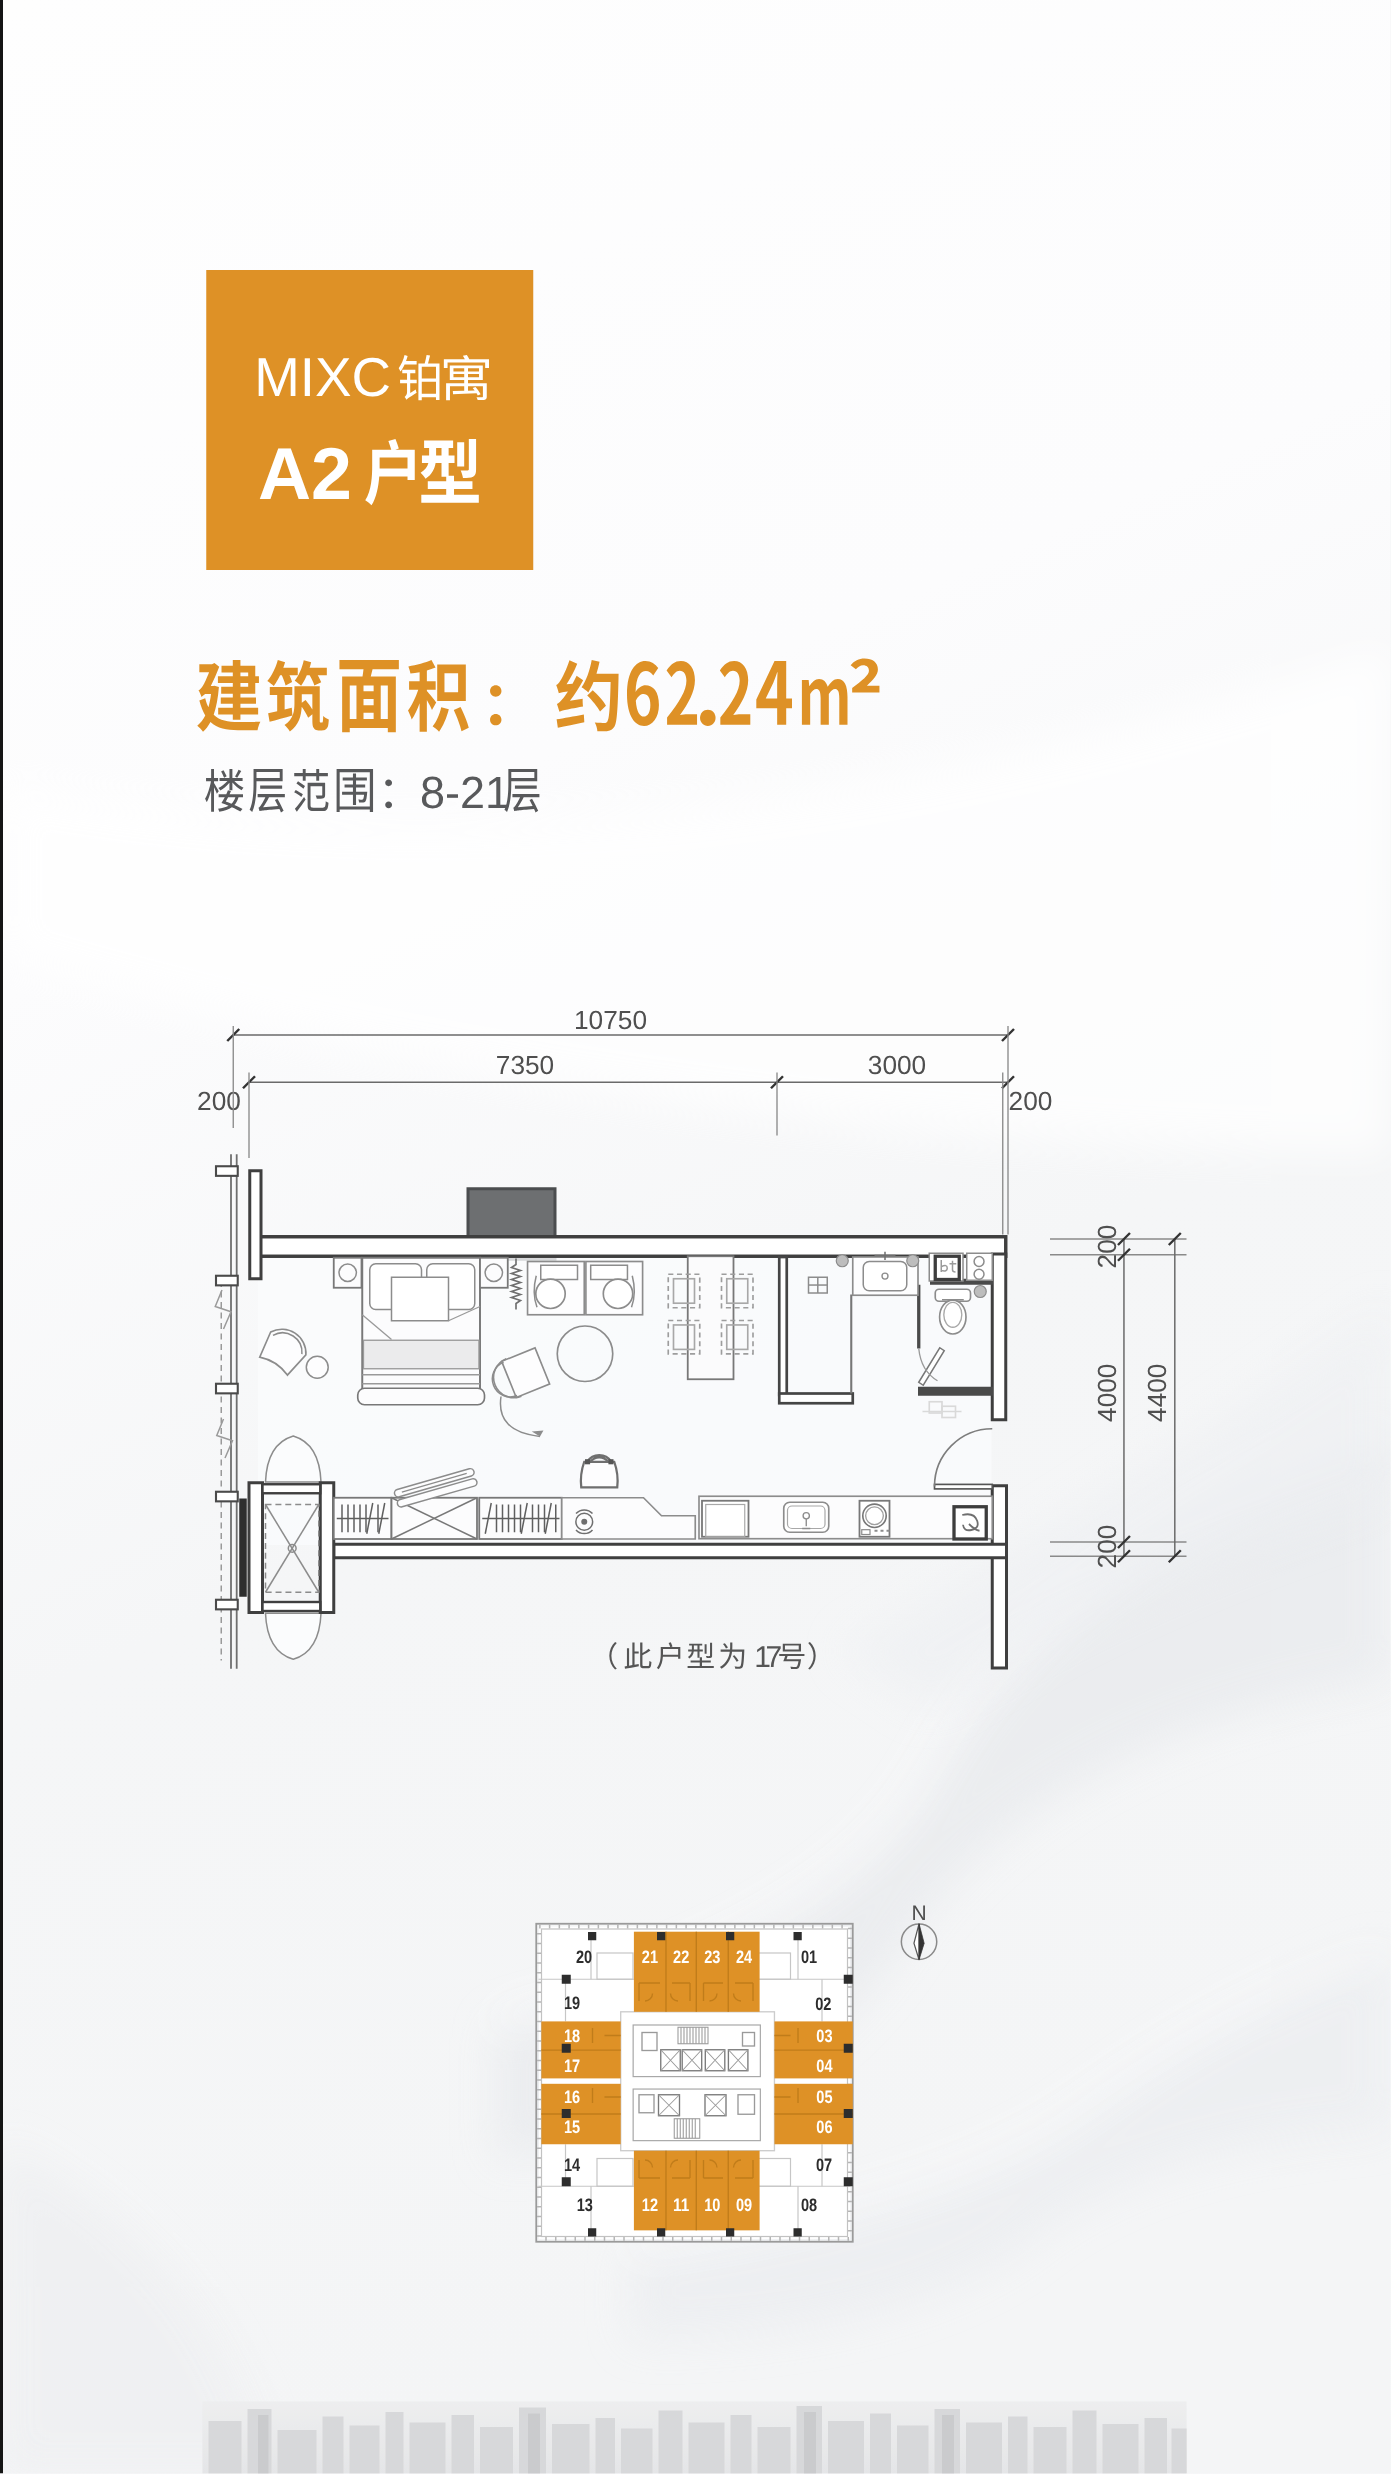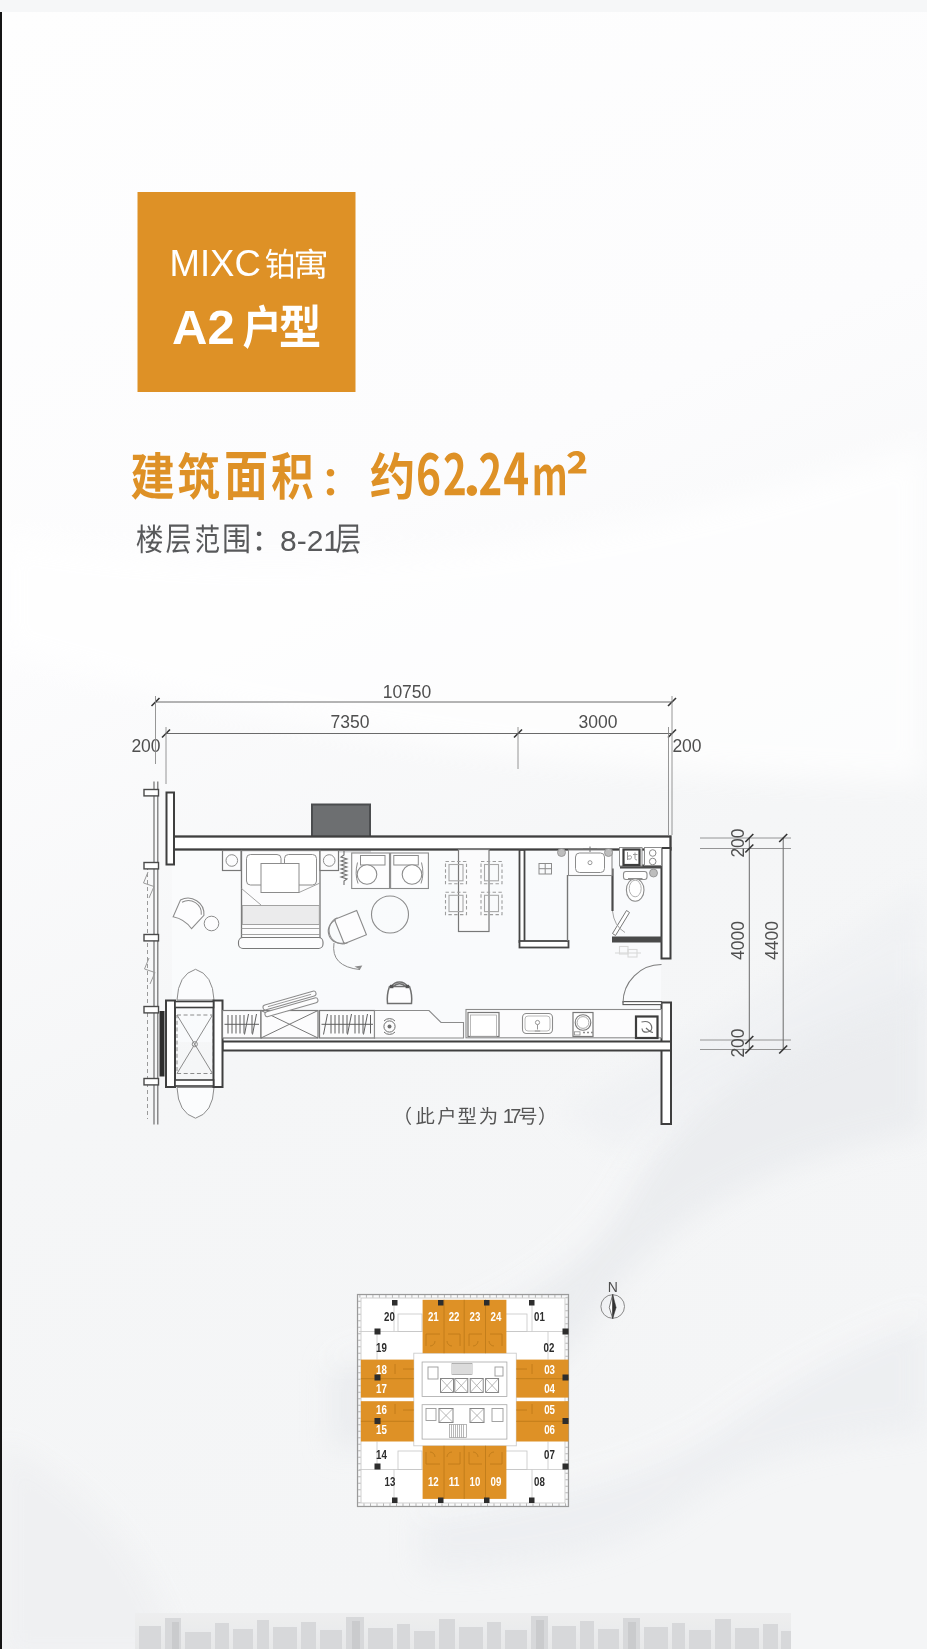--- a/index.html
+++ b/index.html
@@ -1,19 +1,19 @@
 <!DOCTYPE html>
 <html><head>
 <meta charset="utf-8">
 <style>
   html,body{margin:0;padding:0;}
   body{width:927px;height:1649px;overflow:hidden;position:relative;
        font-family:"Liberation Sans", sans-serif;
        background:#f6f7f8;}
-  #page{position:absolute;left:0;top:12px;width:927px;height:1539px;}
+  #page{position:absolute;left:0;top:0;width:927px;height:1539px;}
 </style>
 </head>
 <body>
 <div id="page">
 <svg width="927" height="1649" viewBox="0 0 927 1649" xmlns="http://www.w3.org/2000/svg">
 <defs>
   <filter id="soft" x="-40%" y="-40%" width="180%" height="180%">
     <feGaussianBlur stdDeviation="14"></feGaussianBlur>
   </filter>
   <linearGradient id="bgg" x1="0" y1="0" x2="0.25" y2="1">

